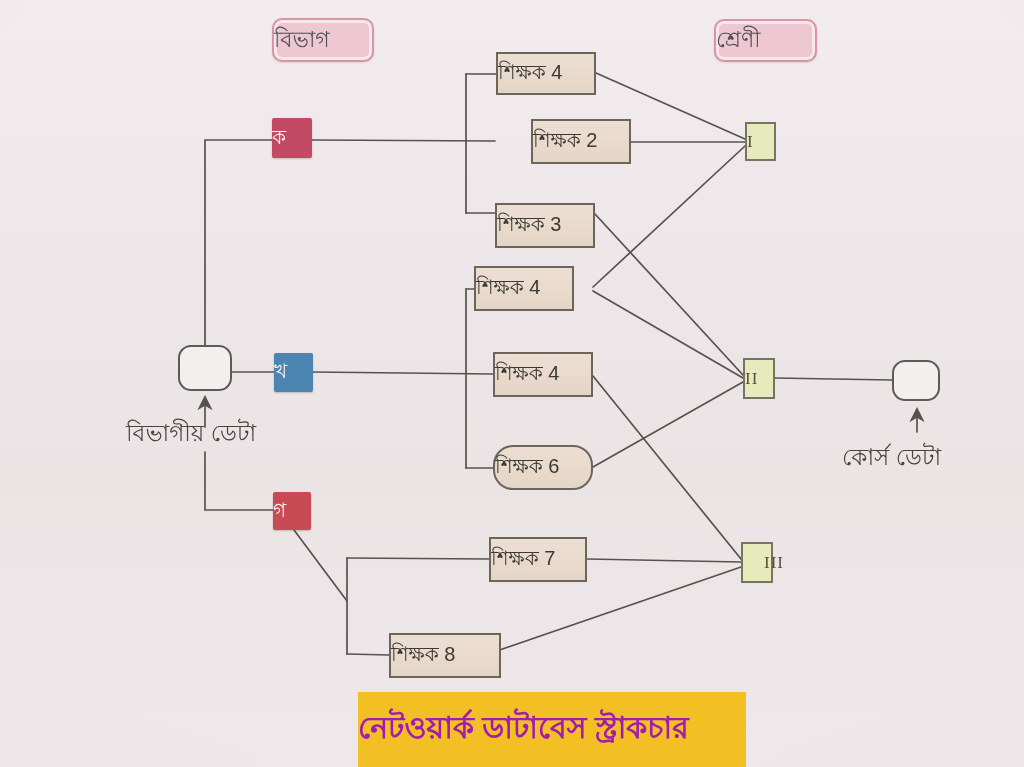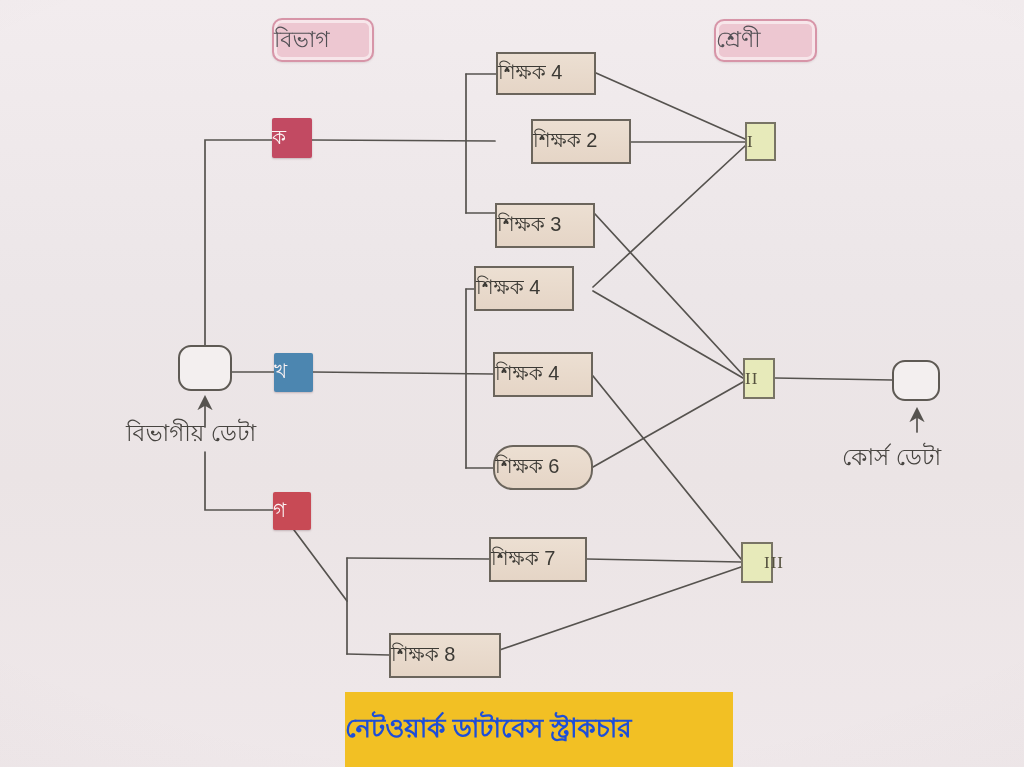--- a/index.html
+++ b/index.html
@@ -58,22 +58,22 @@
   .c2{left:743px;top:358px;width:32px;height:41px;}
   .c3{left:741px;top:542px;width:32px;height:41px;padding-left:21px;}
 
   
   .lbl{color:#474440;font-size:23px;white-space:nowrap;}
   .lbl-dept{left:126px;top:419px;width:160px;height:30px;}
   .lbl-course{left:842px;top:443px;width:150px;height:30px;}
 
   
   .banner{
-    left:345px;top:692px;width:388px;height:75px;
-    background:#f2c024;color:#1d4ed8;font-size:26px;font-weight:600;white-space:nowrap;
+    left:358px;top:692px;width:388px;height:75px;
+    background:#f2c024;color:#a21caf;font-size:30px;font-weight:600;white-space:nowrap;
   }
 </style>
 </head>
 <body>
 
 <div class="page">
 
   <svg class="wires" width="1024" height="767" viewBox="0 0 1024 767">
     <defs>
       <marker id="arrow" viewBox="0 0 10 10" refX="8" refY="5" markerWidth="9" markerHeight="9" orient="auto-start-reverse">

